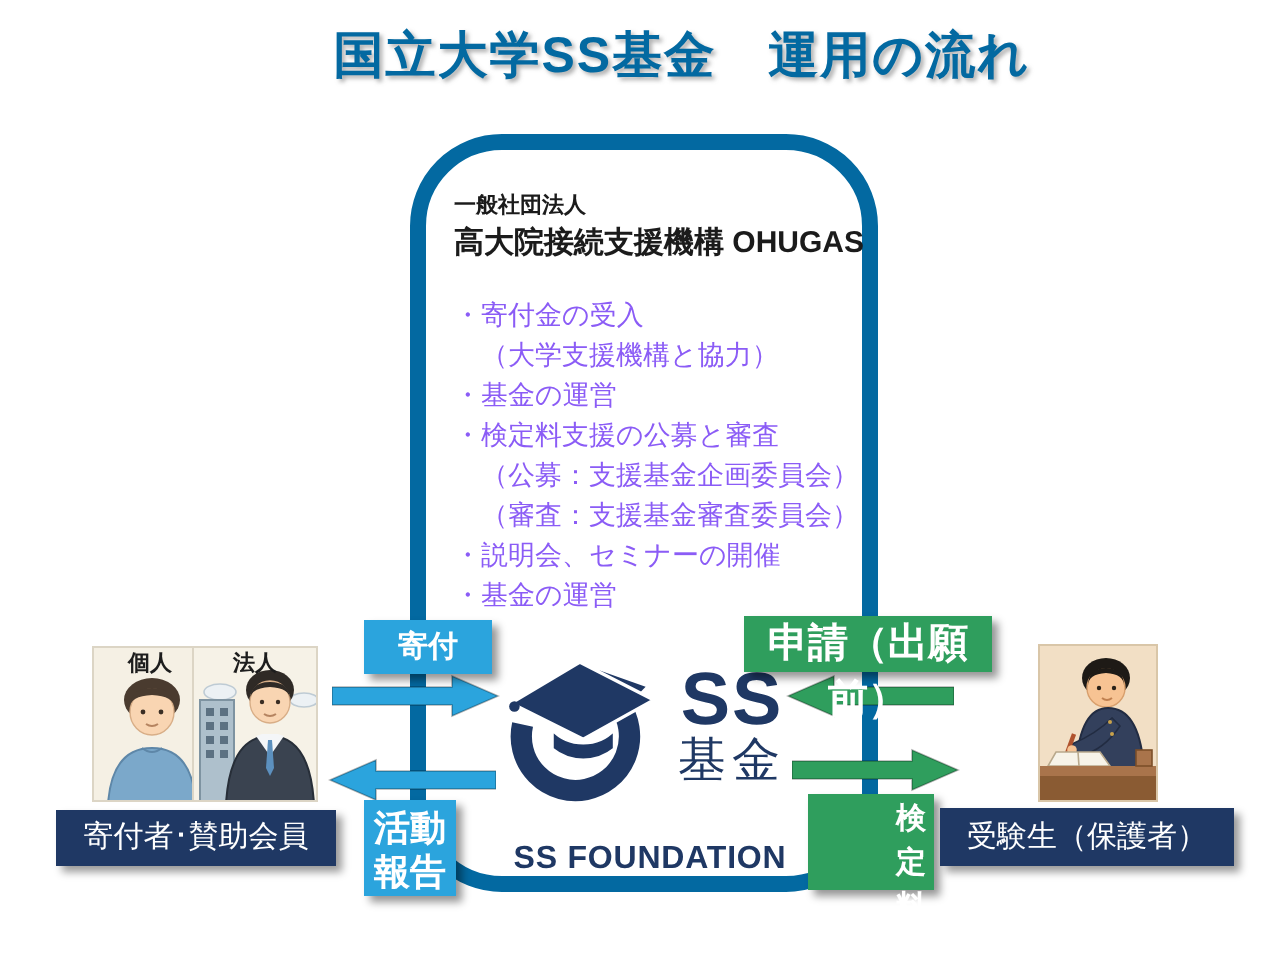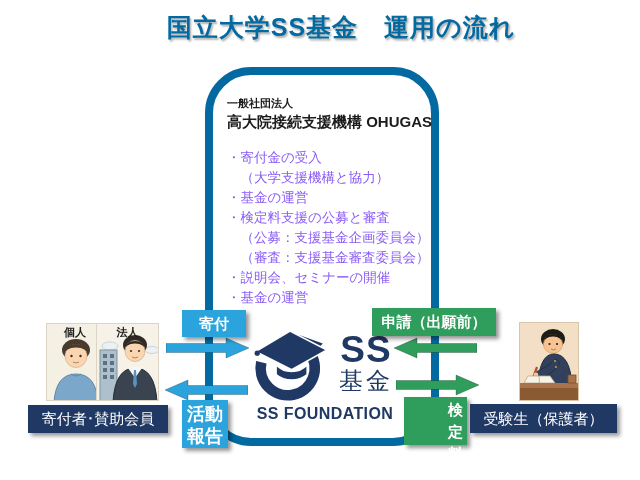--- a/index.html
+++ b/index.html
@@ -20,21 +20,21 @@
   .org-acts{margin-top:17px;font-size:13.5px;line-height:20px;color:#8b5cf6;}
   .act{white-space:pre;}
 
   
   .logo{position:absolute;left:249px;top:331px;width:152px;color:#1F3864;}
   .logo-row{display:flex;align-items:flex-start;}
   .logo-cap{width:82px;height:74px;flex:none;}
   .logo-txt{margin-left:2px;text-align:center;width:66px;}
   .logo-ss{font-size:37px;font-weight:800;line-height:37px;letter-spacing:1px;}
   .logo-fund{font-size:24px;font-weight:400;line-height:26px;letter-spacing:3px;white-space:nowrap;}
-  .logo-found{font-size:16px;font-weight:800;text-align:center;margin-top:0px;
+  .logo-found{font-size:16px;font-weight:800;text-align:center;margin-top:16px;
               letter-spacing:0.4px;white-space:nowrap;}
 
   
   .card{position:absolute;top:323px;height:78px;background:#F5F0E4;border:1px solid #DCD5C5;
         box-sizing:border-box;overflow:hidden;}
   #card-kojin{left:46px;width:58px;}
   #card-hojin{left:96px;width:63px;background:#F6F2E7;}
   .card-label{font-size:11px;font-weight:bold;text-align:center;color:#1d1d1d;
               margin-top:2px;line-height:12px;position:relative;z-index:2;}
   .card svg{display:block;position:absolute;left:0;top:0;}
@@ -49,21 +49,21 @@
            box-shadow:3px 3px 4px rgba(0,0,0,.4);white-space:nowrap;}
   #caption-donors{left:28px;top:405px;width:140px;height:28px;font-size:15px;line-height:28px;}
   #caption-students{left:470px;top:404px;width:147px;height:29px;font-size:15px;line-height:29px;}
 
   
   .flowbox{position:absolute;color:#ffffff;font-weight:bold;text-align:center;
            box-shadow:3px 3px 4px rgba(0,0,0,.42);}
   .flow-blue{background:#2BA4DD;}
   .flow-green{background:#2F9E5D;}
   #flow-donation{left:182px;top:310px;width:64px;height:27px;font-size:15px;line-height:27px;}
-  #flow-application{left:372px;top:308px;width:124px;height:28px;font-size:15px;line-height:28px;}
+  #flow-application{left:372px;top:308px;width:124px;height:28px;font-size:20px;line-height:28px;}
   #flow-activity{left:182px;top:400px;width:46px;height:48px;font-size:18px;line-height:22px;
                  padding-top:3px;box-sizing:border-box;}
   #flow-examfee{left:404px;top:397px;width:63px;height:48px;font-size:15px;line-height:22px;
                 padding-top:2px;box-sizing:border-box;padding-left:40px;}
 
   
   .arrow{position:absolute;}
   #arrow-donation{left:166px;top:337px;}
   #arrow-activity{left:164px;top:379px;}
   #arrow-application{left:393px;top:337px;}

